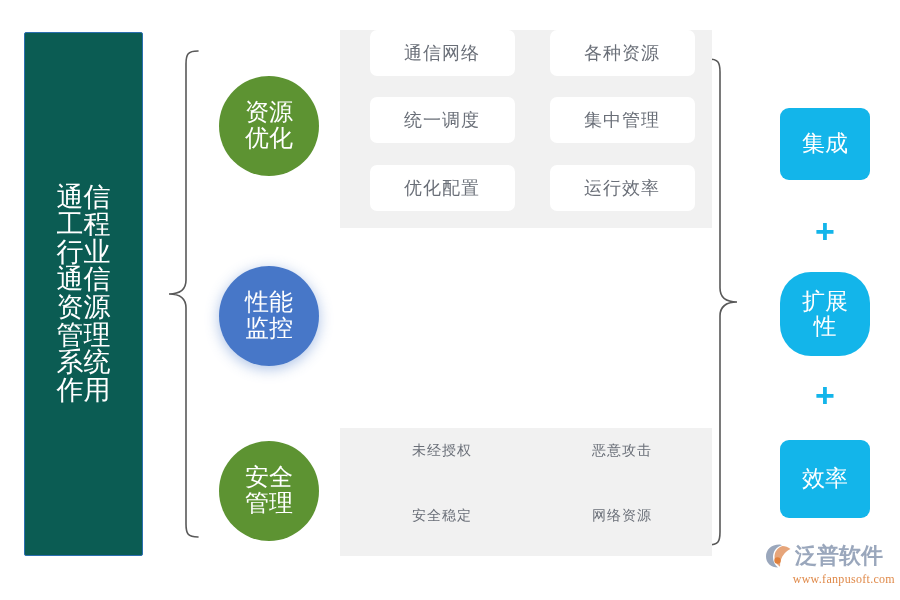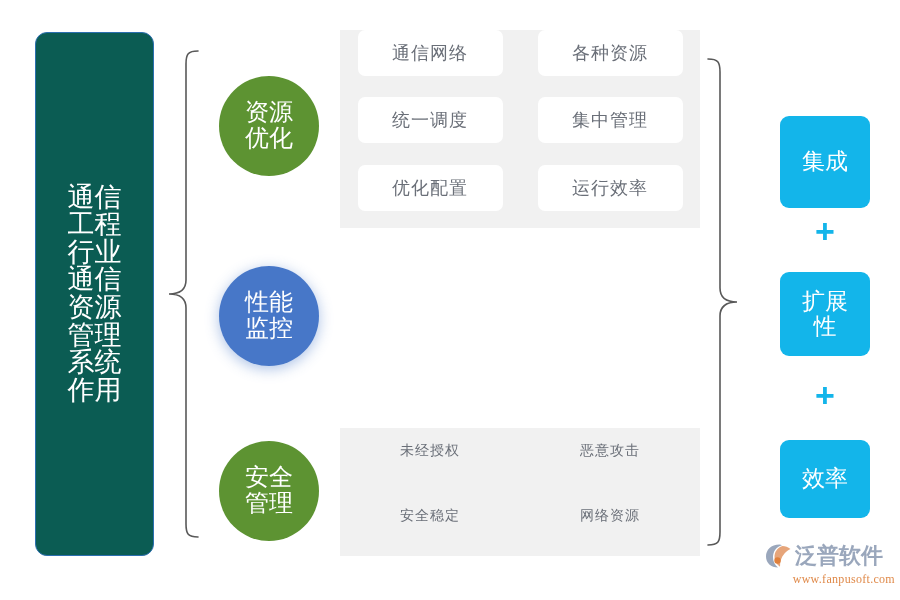--- a/index.html
+++ b/index.html
@@ -19,26 +19,26 @@
   .stage {
     position: absolute;
     left: 0; top: 0;
     width: 900px;
     height: 600px;
   }
 
   
   .title-panel {
     position: absolute;
-    left: 35px;
+    left: 24px;
     top: 32px;
     width: 119px;
     height: 524px;
     background: #0B5C53;
-    border-radius: 12px;
+    border-radius: 2px;
     border: 1px solid #2b6fb0;
     box-sizing: border-box;
     display: flex;
     align-items: center;
     justify-content: center;
   }
   .title-text {
     color: #ffffff;
     font-size: 27px;
     line-height: 1.02;
@@ -81,20 +81,21 @@
   }
 
   
   .panel {
     position: absolute;
     background: #F1F1F1;
     display: grid;
     grid-template-columns: 1fr 1fr;
     align-content: center;
     justify-items: center;
+    padding-left: 12px;
   }
   .panel-resource { left: 340px; top: 30px;  width: 360px; height: 198px;
                     grid-template-rows: 1fr 1fr 1fr; row-gap: 4px; }
   .panel-perf     { left: 340px; top: 238px; width: 360px; height: 180px;
                     grid-template-rows: 1fr 1fr; row-gap: 6px; }
   .panel-security { left: 340px; top: 428px; width: 360px; height: 128px;
                     grid-template-rows: 1fr 1fr; row-gap: 2px; }
 
   
   .chip-white {
@@ -146,22 +147,22 @@
     border-radius: 9px;
     display: flex;
     align-items: center;
     justify-content: center;
     color: #ffffff;
     font-size: 23px;
     line-height: 1.1;
     text-align: center;
   }
   .outcome span { display: block; width: 56px; word-break: break-all; }
-  .outcome-1 { top: 116px; height: 92px; }
-  .outcome-2 { top: 272px; height: 84px; }
+  .outcome-1 { top: 108px; height: 72px; }
+  .outcome-2 { top: 272px; height: 84px; border-radius: 31px; }
   .outcome-3 { top: 440px; height: 78px; }
 
   .plus {
     position: absolute;
     left: 780px;
     width: 90px;
     height: 34px;
     color: #13B5EA;
     font-size: 34px;
     font-weight: bold;

